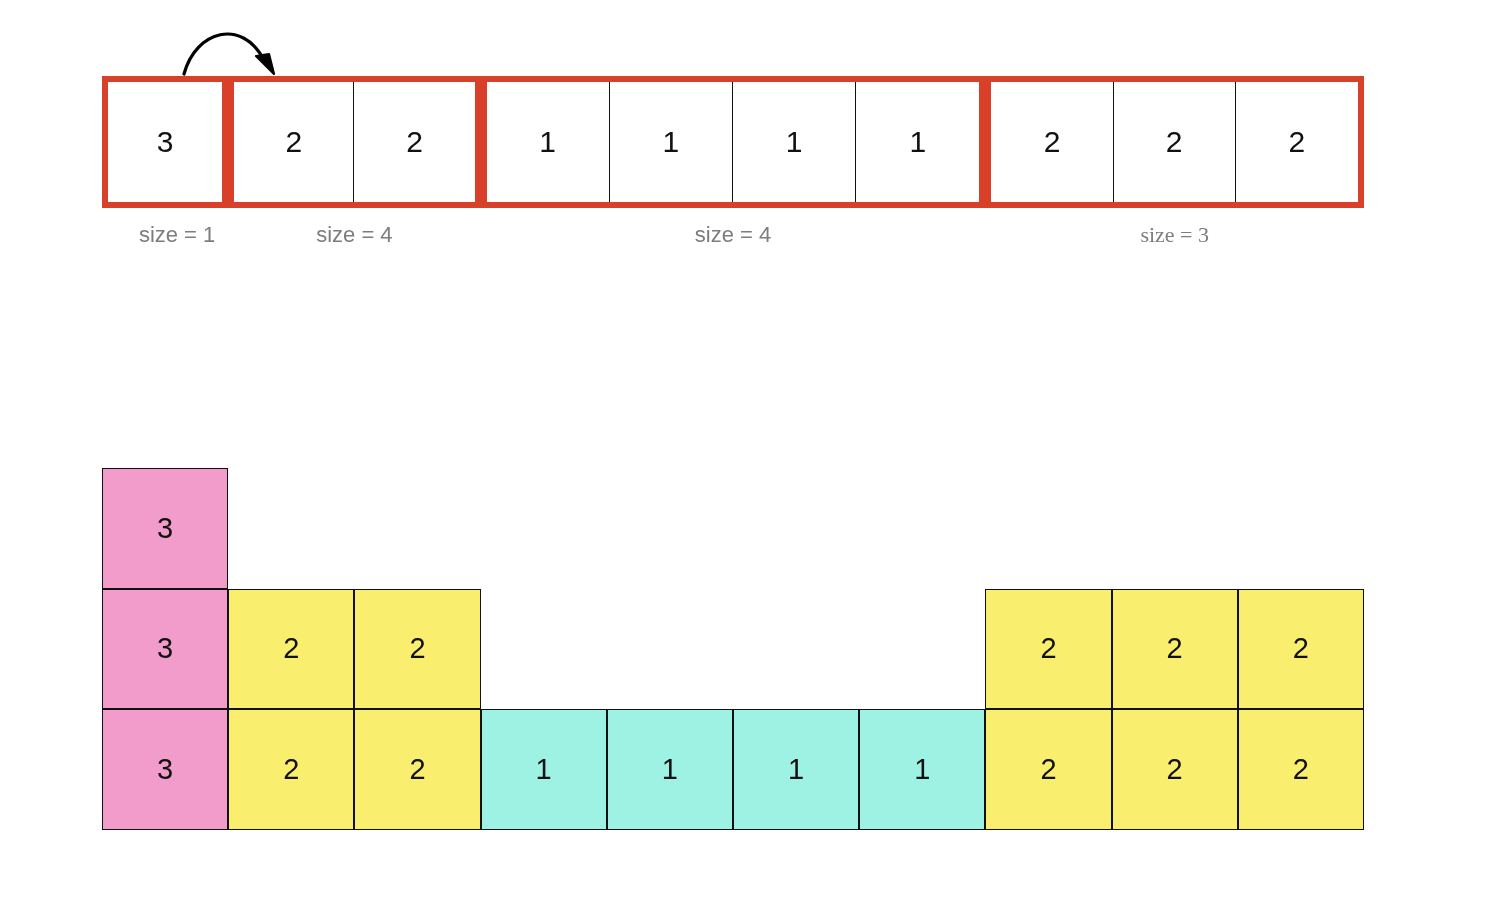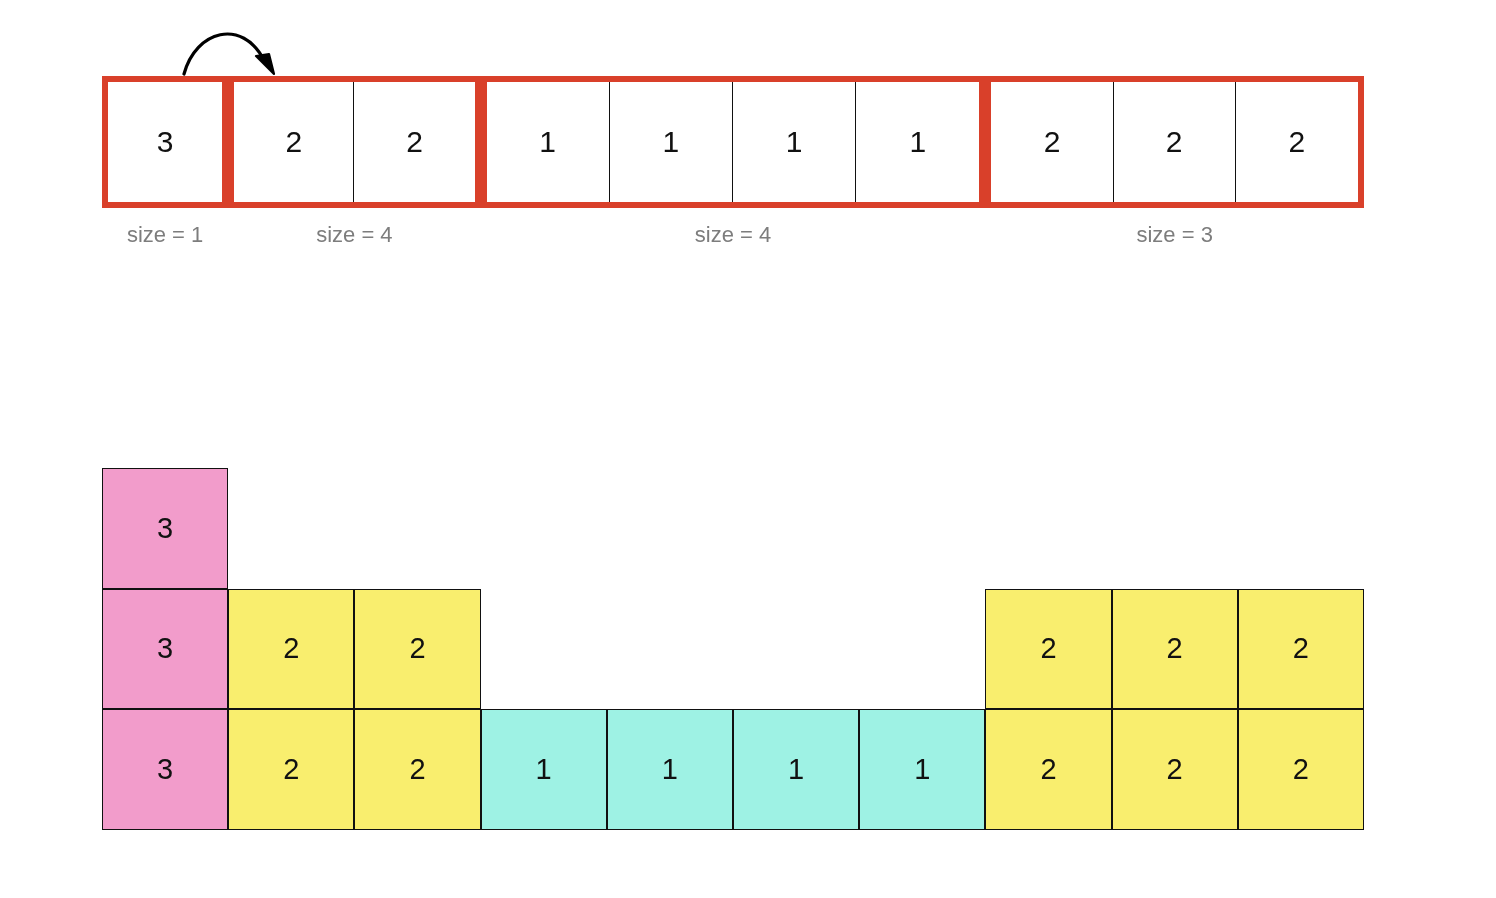--- a/index.html
+++ b/index.html
@@ -116,24 +116,24 @@
         <div class="array-cell" style="width: 25%;">1</div>
       </div>
       <div class="array-group" style="left: 883.4px; width: 378.6px;">
         <div class="array-cell" style="width: 33.3333%;">2</div>
         <div class="array-cell" style="width: 33.3333%;">2</div>
         <div class="array-cell" style="width: 33.3333%;">2</div>
       </div>
     </div>
 
   <div id="size-labels">
-      <div class="size-label" style="left: 102px; width: 126.2px;">size = 1</div>
+      <div class="size-label" style="left: 114px; width: 126.2px;">size = 1</div>
       <div class="size-label" style="left: 228.2px; width: 252.4px;">size = 4</div>
       <div class="size-label" style="left: 480.6px; width: 504.8px;">size = 4</div>
-      <div class="size-label" style="left: 985.4px; width: 378.6px;">size = 3</div>
+      <div class="size-label" style="left: 985.4px; width: 378.6px; font-family: Liberation Serif, serif;">size = 3</div>
     </div>
 
   <div id="histogram">
       <div class="hist-cell" style="background: rgb(242, 156, 203); left: 0px; width: 126.2px; height: 120.6px; top: 0px;">3</div>
       <div class="hist-cell" style="background: rgb(242, 156, 203); left: 0px; width: 126.2px; height: 120.6px; top: 120.6px;">3</div>
       <div class="hist-cell" style="background: rgb(242, 156, 203); left: 0px; width: 126.2px; height: 120.6px; top: 241.2px;">3</div>
       <div class="hist-cell" style="background: rgb(249, 238, 110); left: 126.2px; width: 126.2px; height: 120.6px; top: 120.6px;">2</div>
       <div class="hist-cell" style="background: rgb(249, 238, 110); left: 126.2px; width: 126.2px; height: 120.6px; top: 241.2px;">2</div>
       <div class="hist-cell" style="background: rgb(249, 238, 110); left: 252.4px; width: 126.2px; height: 120.6px; top: 120.6px;">2</div>
       <div class="hist-cell" style="background: rgb(249, 238, 110); left: 252.4px; width: 126.2px; height: 120.6px; top: 241.2px;">2</div>

